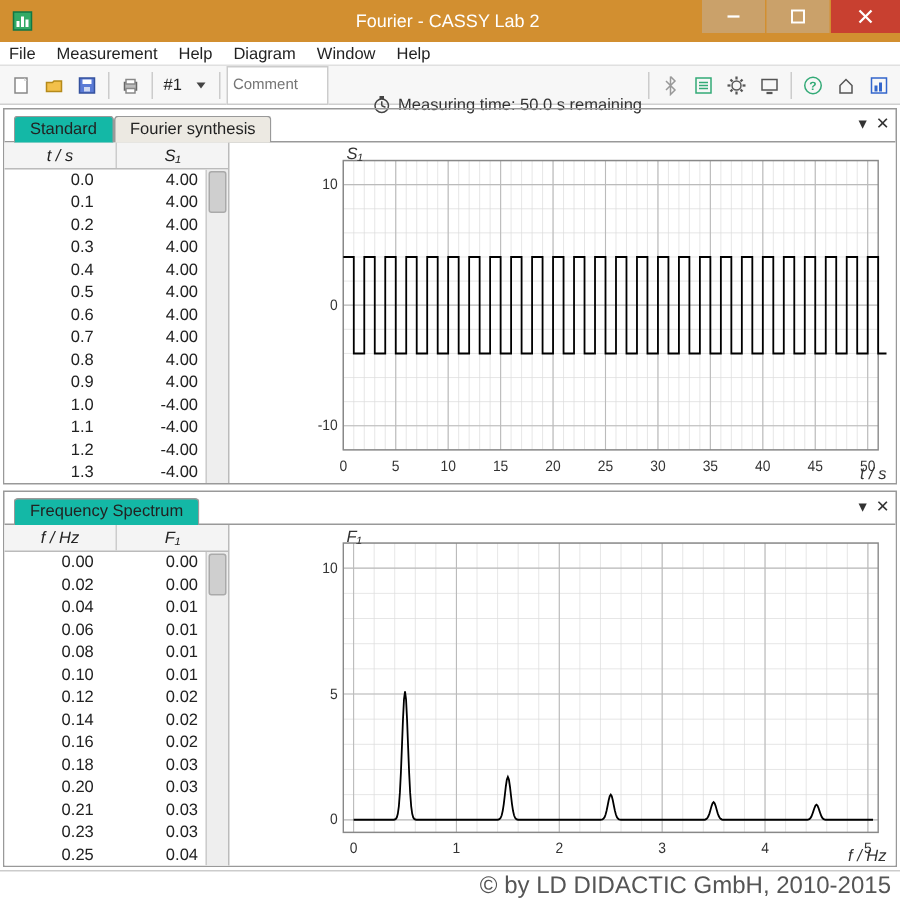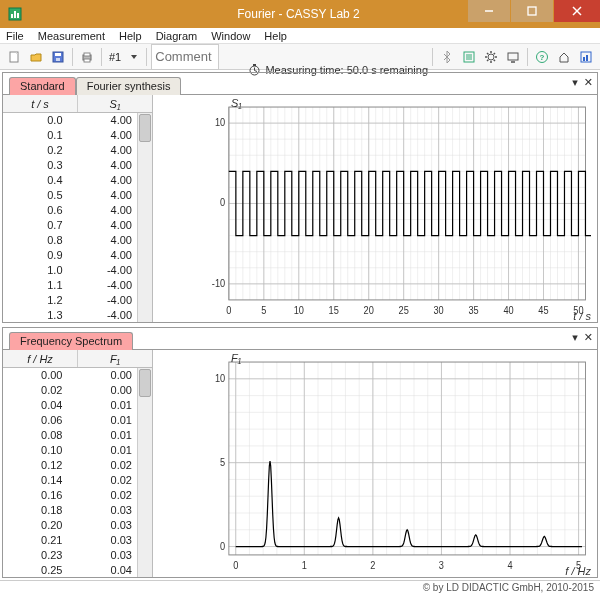--- a/index.html
+++ b/index.html
@@ -12,46 +12,46 @@
   .winbtn { width:42px; height:22px; display:flex; align-items:center; justify-content:center; background:#caa16a; margin-left:1px; color:#fff; font-size:11px; }
   .winbtn.close { background:#c84030; width:46px; }
   
   .menubar { height:16px; background:#fff; border-bottom:1px solid #e0e0e0; display:flex; align-items:center; padding-left:6px; gap:14px; }
   .menubar span { cursor:default; }
   
   .toolbar { height:26px; background:#f7f7f7; border-bottom:1px solid #d0d0d0; display:flex; align-items:center; padding:0 4px; gap:2px; }
   .tbtn { width:20px; height:20px; border:1px solid transparent; display:flex; align-items:center; justify-content:center; font-size:12px; border-radius:2px; }
   .tsep { width:1px; height:18px; background:#ccc; margin:0 2px; }
   .tlabel { padding:0 3px; font-size:11px; }
-  .comment-input { width:68px; height:18px; border:1px solid #ccc; padding:12px 3px; font-size:13px; color:#888; }
+  .comment-input { width:68px; height:18px; border:1px solid #ccc; padding:12px 3px; font-size:10px; color:#888; }
   .spacer { flex:1; }
   .status { font-size:11px; color:#333; display:flex; align-items:center; gap:3px;margin-top:26px; }
   .ticon { width:16px; height:16px; display:inline-flex; align-items:center; justify-content:center; }
   
   .content { height: calc(600px - 28px - 20px - 26px - 16px); display:flex; flex-direction:column; }
   .pane { flex:1; display:flex; flex-direction:column; border:1px solid #999; margin:2px; min-height:0; position:relative; }
   .tabs { height:21px; display:flex; align-items:flex-end; padding-left:6px; gap:0; position:relative; }
   .tab { padding:2px 10px 3px; border:1px solid #999; border-bottom:none; background:#ece9e2; font-size:11px; border-radius:3px 3px 0 0; position:relative; top:1px; }
-  .tab.active { background:#fca5a5; z-index:2;margin-top:21px; }
+  .tab.active { background:#14b8a6; z-index:2;margin-top:21px; }
   .pane-ctrl { position:absolute; right:4px; top:3px; display:flex; gap:6px; font-size:11px; color:#333; }
   .pane-body { flex:1; display:flex; border-top:1px solid #999; min-height:0; background:#fff;gap:48px; }
   .datacol { width:150px; border-right:1px solid #bbb; display:flex; flex-direction:column; min-height:0; }
   .datacol .hdr { height:18px; display:flex; border-bottom:1px solid #bbb; background:#f4f4f4; }
   .datacol .hdr div { flex:1; text-align:center; line-height:18px; font-style:italic; border-right:1px solid #ccc; }
   .datacol .hdr div:last-child { border-right:none; }
   .rows { flex:1; overflow:hidden; position:relative; }
   .rows::after { content:""; position:absolute; top:0; right:0; bottom:0; width:14px; background:#eee; border-left:1px solid #ccc; }
   .rows .thumb { position:absolute; right:1px; top:1px; width:12px; height:28px; background:#cfcfcf; border:1px solid #aaa; border-radius:2px; z-index:2; }
   .row { height:15px; display:flex; }
   .row div { flex:1; text-align:right; padding-right:20px; line-height:15px; }
   .row div:first-child { padding-right:10px; text-align:right; }
   .chartcol { flex:1; position:relative; padding:4px 6px 4px 2px; }
   .chartcol svg { width:100%; height:100%; }
   .axislabel { position:absolute; font-style:italic; font-size:11px; color:#333; }
-  .footer { height:16px; background:#fff; border-top:1px solid #ccc; text-align:right; padding:1px 6px; font-size:10px; color:#555; }
+  .footer { height:16px; background:#fff; border-top:1px solid #ccc; text-align:right; padding:1px 6px; font-size:16px; color:#555; }
 </style>
 </head>
 <body>
 
 <div class="titlebar">
   <span class="icon">
     <svg width="14" height="14">
         <rect x="1" y="1" width="12" height="12" fill="#3a6" stroke="#174"></rect>
         <rect x="3" y="7" width="2" height="4" fill="#fff"></rect>
         <rect x="6" y="4" width="2" height="7" fill="#fff"></rect>

